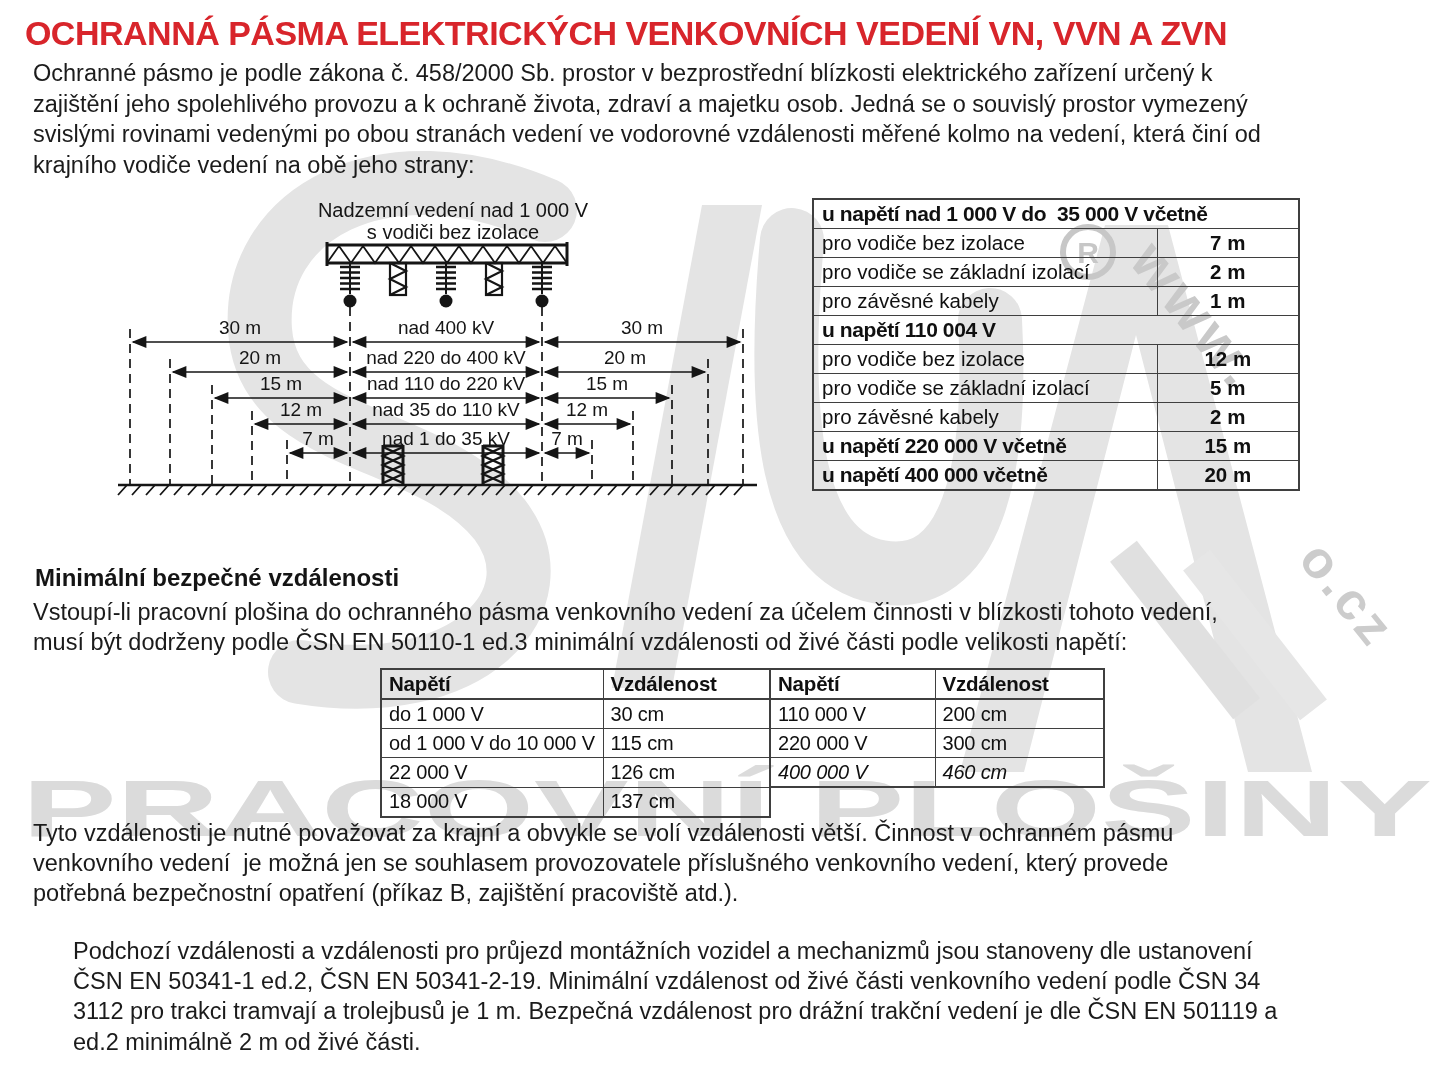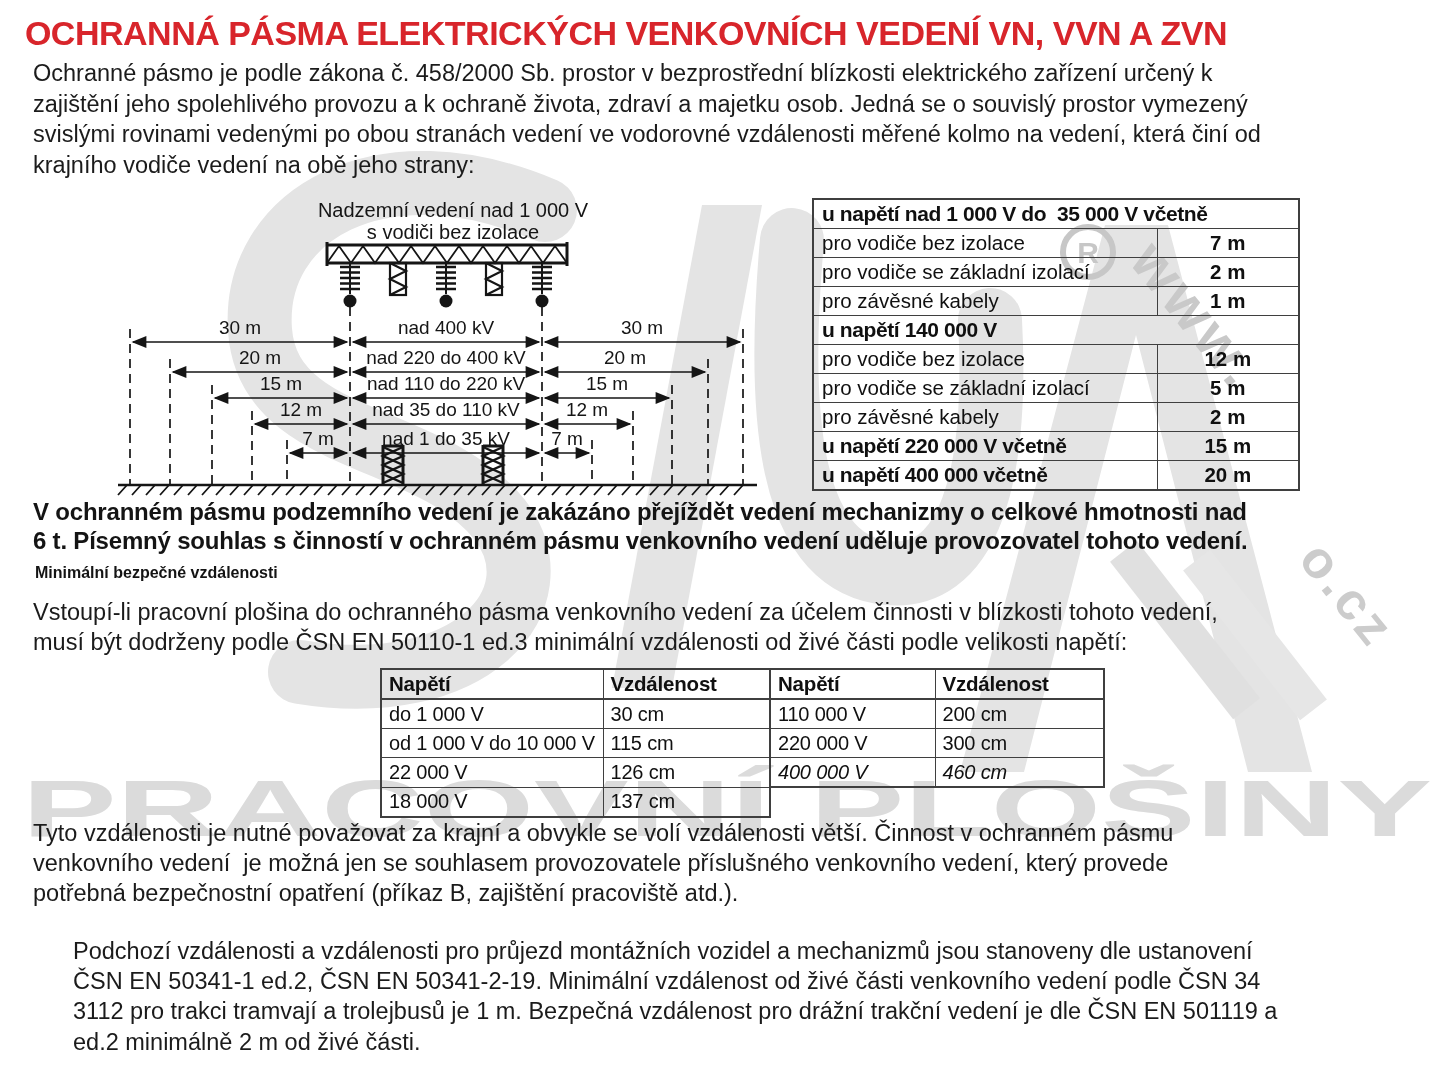--- a/index.html
+++ b/index.html
@@ -5,21 +5,21 @@
   html,body{margin:0;padding:0;background:#fff;}
   .page{position:relative;width:1440px;height:1080px;background:#ffffff;overflow:hidden;
         font-family:"Liberation Sans","DejaVu Sans",sans-serif;color:#1b1b1b;}
   .wm{position:absolute;left:0;top:0;width:1440px;height:1080px;}
   .title{position:absolute;top:14px;left:0;width:1252px;text-align:center;
          font-size:34px;font-weight:700;color:#d8252b;letter-spacing:-0.5px;}
   .para{position:absolute;left:33px;white-space:pre;font-size:23.5px;line-height:30.5px;}
   #p1{top:58px;}
   .boldpara{font-weight:700;font-size:24px;line-height:29px;color:#141414;letter-spacing:-0.2px;}
   #p2{top:497px;}
-  #hd{position:absolute;left:35px;top:564px;font-size:16px;font-weight:700;color:#141414;}
+  #hd{position:absolute;left:35px;top:564px;font-size:24px;font-weight:700;color:#141414;}
   #p3{top:597px;line-height:30px;}
   #p4{top:818px;line-height:30.2px;}
   #p5{top:936px;line-height:30.2px;margin-left:40px;}
   table{position:absolute;border-collapse:collapse;table-layout:fixed;color:#101010;background:transparent;}
   td{border:1px solid #3f3f3f;height:28px;padding:0 4px 0 8px;font-size:20.5px;overflow:hidden;}
   #t1{left:812px;top:198px;width:486px;padding-left:8px;}
   #t1 td.val{text-align:center;font-weight:700;padding:0;}
   #t1 td.sec{font-weight:700;font-size:21px;white-space:pre;letter-spacing:-0.4px;}
   #t1 tr:first-child td{border-top:2px solid #3f3f3f;}
   #t1 tr:last-child td{border-bottom:2px solid #3f3f3f;}
@@ -192,21 +192,21 @@
         </tr>
     <tr>
           <td>pro vodiče se základní izolací</td>
           <td class="val">2 m</td>
         </tr>
     <tr>
           <td>pro závěsné kabely</td>
           <td class="val">1 m</td>
         </tr>
     <tr>
-          <td class="sec" colspan="2">u napětí 140 000 V</td>
+          <td class="sec" colspan="2">u napětí 110 004 V</td>
         </tr>
     <tr>
           <td>pro vodiče bez izolace</td>
           <td class="val">12 m</td>
         </tr>
     <tr>
           <td>pro vodiče se základní izolací</td>
           <td class="val">5 m</td>
         </tr>
     <tr>
@@ -217,22 +217,20 @@
           <td class="sec">u napětí 220 000 V včetně</td>
           <td class="val">15 m</td>
         </tr>
     <tr>
           <td class="sec">u napětí 400 000 včetně</td>
           <td class="val">20 m</td>
         </tr>
   </tbody>
     </table>
 
-  <div class="para boldpara" id="p2">V ochranném pásmu podzemního vedení je zakázáno přejíždět vedení mechanizmy o celkové hmotnosti nad
-6 t. Písemný souhlas s činností v ochranném pásmu venkovního vedení uděluje provozovatel tohoto vedení.</div>
   <div id="hd">Minimální bezpečné vzdálenosti</div>
   <div class="para" id="p3">Vstoupí-li pracovní plošina do ochranného pásma venkovního vedení za účelem činnosti v blízkosti tohoto vedení,
 musí být dodrženy podle ČSN EN 50110-1 ed.3 minimální vzdálenosti od živé části podle velikosti napětí:</div>
 
   <table id="t2">
     <colgroup>
         <col style="width:222px">
         <col style="width:167px">
         <col style="width:165px">
         <col style="width:169px">

